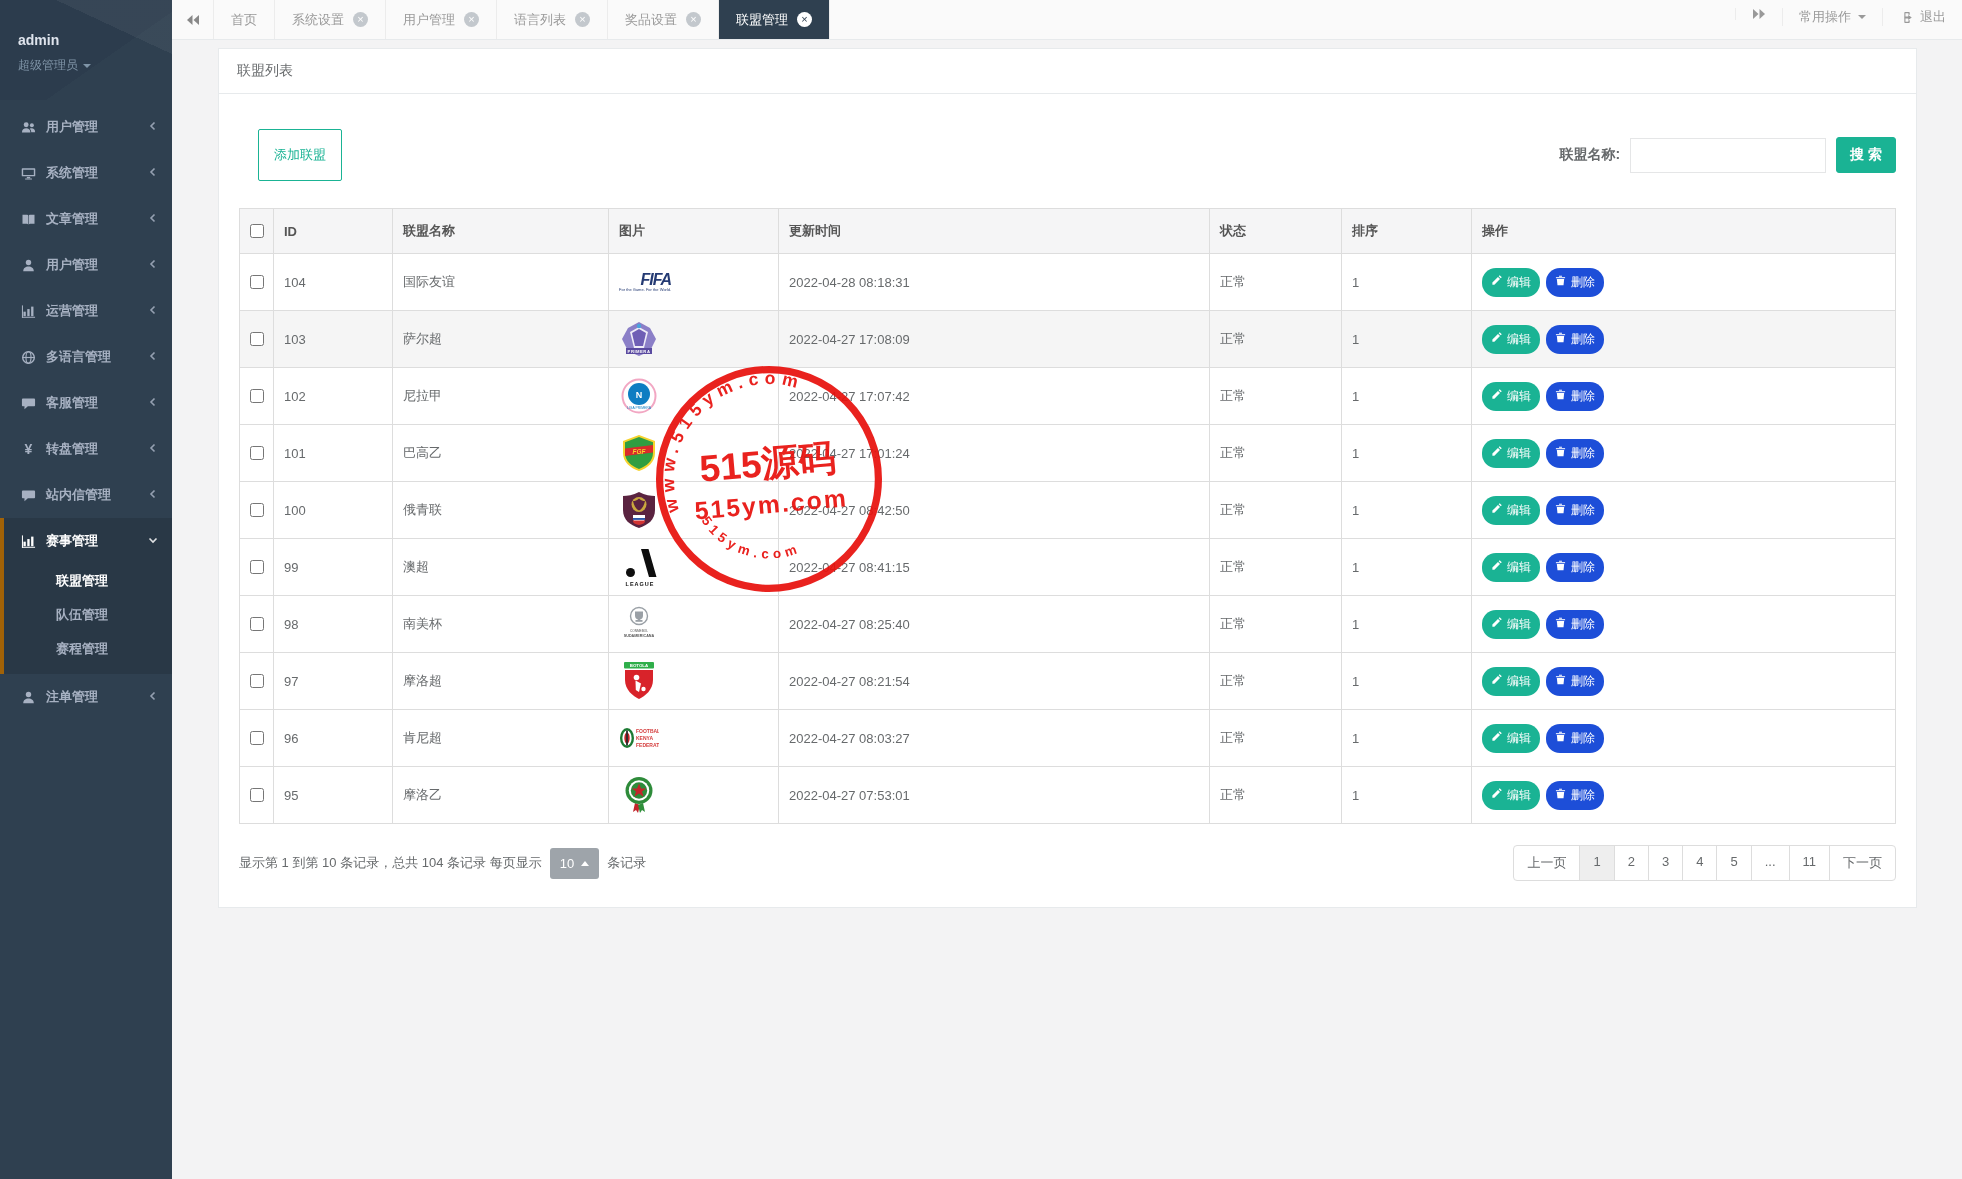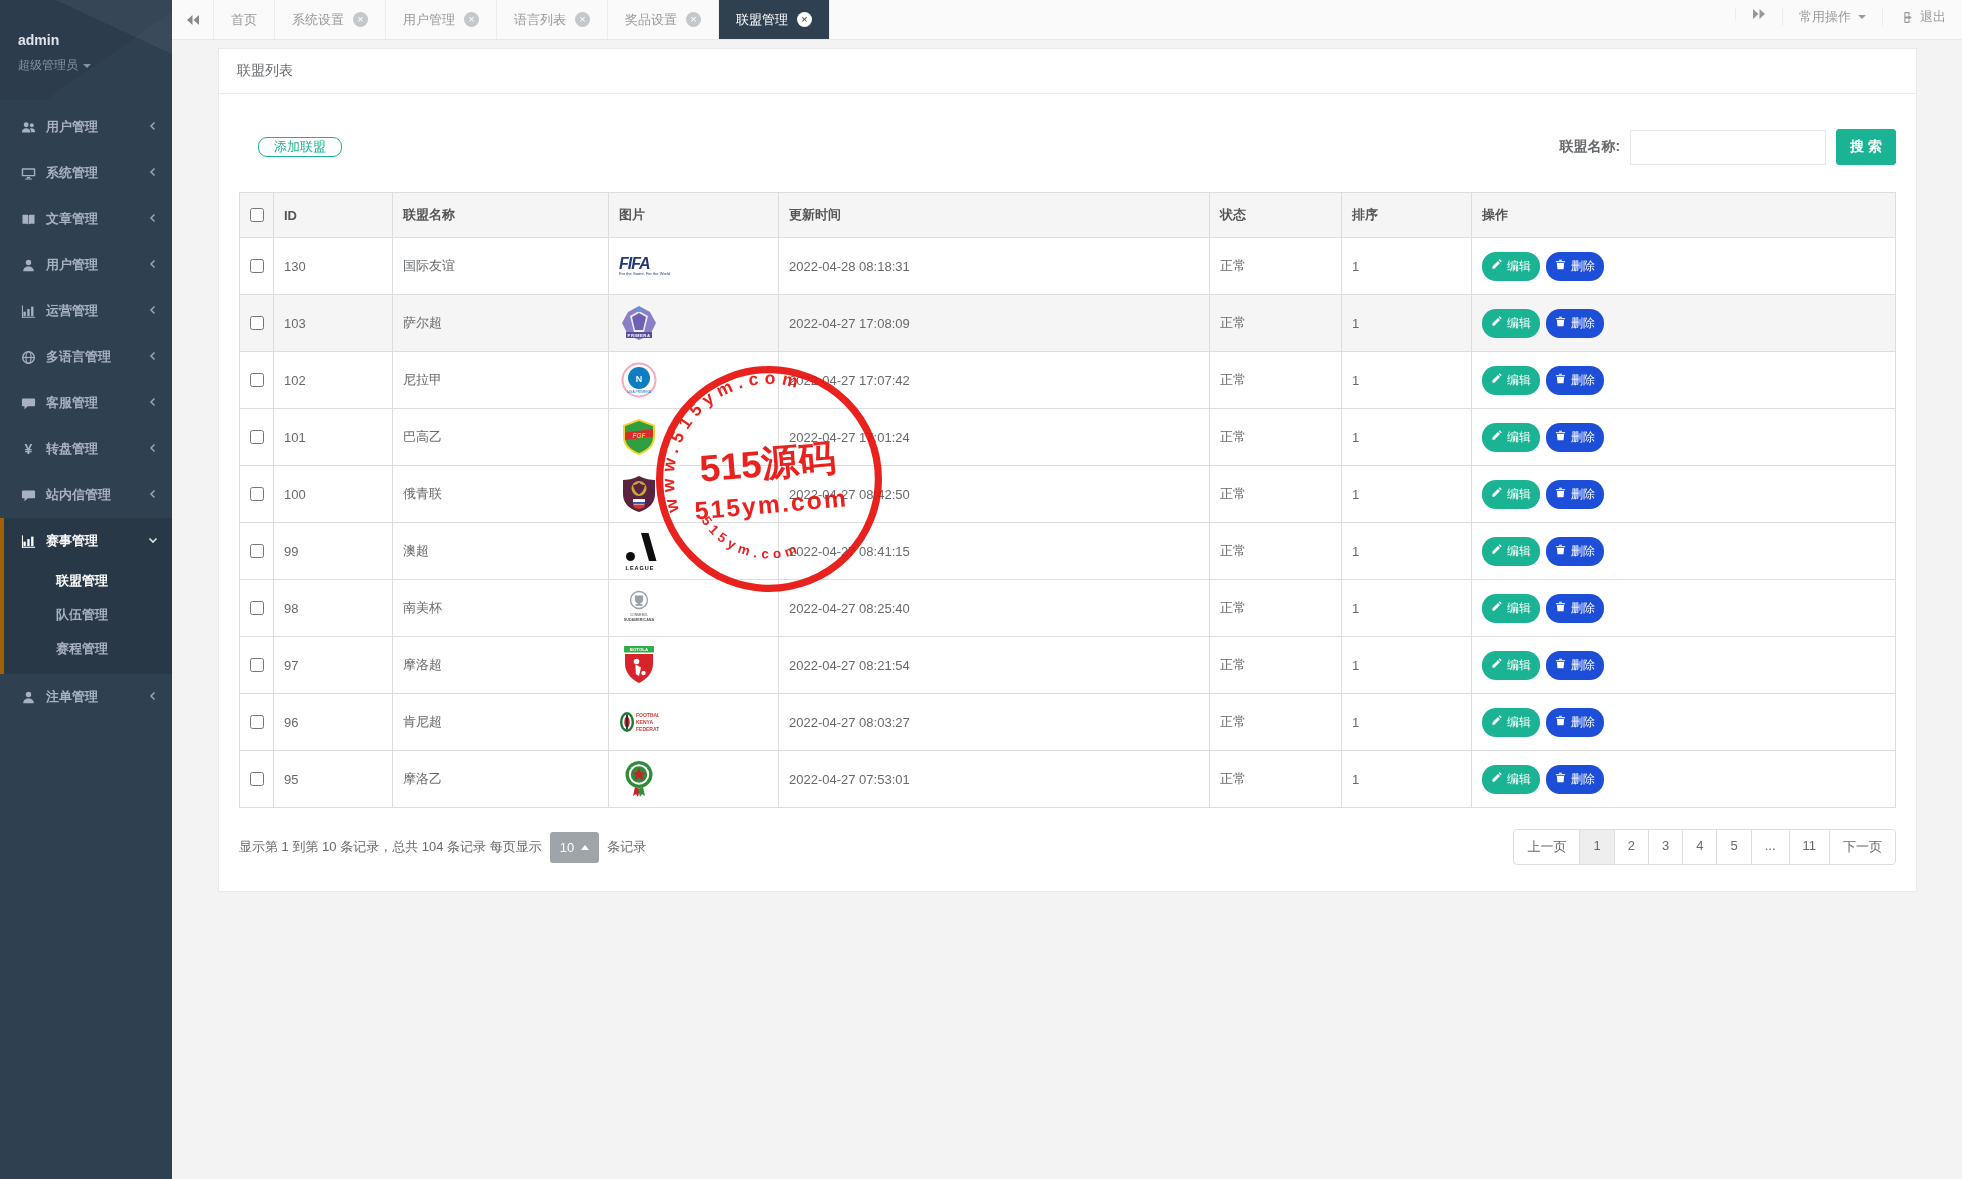--- a/index.html
+++ b/index.html
@@ -44,35 +44,35 @@
   .tab.active .tab-close { background: #fff; color: #2f4050; }
   .tabbar-right { margin-left: auto; display: flex; align-items: flex-start; margin-top: 8px; }
   .topbar-action { display: flex; align-items: center; gap: 7px; padding: 0 16px; font-size: 13px; color: #999; border-left: 1px solid #ececec; cursor: pointer; white-space: nowrap; }
 
   
   .content { position: relative; flex: 1; padding: 8px 45px 0 46px; overflow: hidden; }
   .panel { background: #fff; border: 1px solid #e7eaec; }
   .panel-header { padding: 13px 18px; font-size: 14px; color: #676a6c; border-bottom: 1px solid #e7eaec; }
   .panel-body { padding: 20px 20px 26px; }
   .toolbar { display: flex; align-items: center; margin: 15px 0 27px; }
-  .btn-add { margin-left: 19px; background: #fff; border: 1px solid #1ab394; color: #1ab394; padding: 0 15px; border-radius: 9px; font-size: 13px; cursor: pointer; font-family: inherit; }
+  .btn-add { margin-left: 19px; background: #fff; border: 1px solid #1ab394; color: #1ab394; padding: 16px 15px; border-radius: 2px; font-size: 13px; cursor: pointer; font-family: inherit; }
   .search-group { margin-left: auto; display: flex; align-items: center; }
   .search-label { font-size: 14px; color: #676a6c; font-weight: bold; margin-right: 10px; }
   .search-input { width: 196px; height: 35px; border: 1px solid #e5e6e7; padding: 0 8px; font-size: 13px; outline: none; background: #fff; font-family: inherit; }
   .btn-search { margin-left: 10px; background: #1ab394; border: 1px solid #1ab394; color: #fff; height: 36px; padding: 0 13px; border-radius: 3px; font-size: 14px; font-weight: bold; cursor: pointer; font-family: inherit; }
 
   table.league-table { width: 100%; border-collapse: collapse; font-size: 13px; color: #676a6c; }
   .league-table th, .league-table td { border: 1px solid #ddd; text-align: left; }
   .league-table th { background: #f5f5f6; font-weight: bold; color: #555; padding: 13px 10px; }
   .league-table td { padding: 2px 10px; height: 57px; }
   .col-cb { width: 34px; text-align: center !important; padding: 0 6px !important; }
   .league-table input[type="checkbox"] { width: 14px; height: 14px; cursor: pointer; }
   tr.hl td { background: #f5f5f5; }
   .league-logo { display: inline-flex; align-items: center; justify-content: center; min-width: 40px; height: 44px; }
-  .logo-fifa { display: inline-block; text-align: left; color: #243a73; }
+  .logo-fifa { display: inline-block; text-align: right; color: #243a73; }
   .logo-fifa-word { display: block; font-style: italic; font-weight: bold; font-size: 16px; line-height: 14px; letter-spacing: -1px; }
   .logo-fifa-sub { display: block; font-size: 4px; }
   .cell-actions { white-space: nowrap; }
   .btn-edit, .btn-del { display: inline-flex; align-items: center; gap: 5px; border: none; color: #fff; font-size: 12px; padding: 6px 9px; border-radius: 14px; cursor: pointer; margin-right: 6px; font-family: inherit; }
   .btn-edit { background: #1ab394; }
   .btn-del { background: #1d4ed8; }
 
   .table-footer { display: flex; align-items: center; margin-top: 21px; }
   .summary { font-size: 13px; color: #676a6c; display: flex; align-items: center; }
   .page-size-btn { margin: 0 8px; background: #9ea4aa; color: #fff; border: none; border-radius: 3px; padding: 8px 10px; font-size: 13px; display: inline-flex; align-items: center; gap: 7px; cursor: pointer; font-family: inherit; }
@@ -354,21 +354,21 @@
                   <th>图片</th>
                   <th>更新时间</th>
                   <th>状态</th>
                   <th>排序</th>
                   <th>操作</th>
                 </tr>
             </thead>
             <tbody id="table-body">
                 <tr class="">
                   <td class="col-cb"><input type="checkbox" style=""></td>
-                  <td>130</td>
+                  <td>104</td>
                   <td>国际友谊</td>
                   <td><span class="league-logo">
                       <span class="logo-fifa">
                         <span class="logo-fifa-word">FIFA</span>
                         <span class="logo-fifa-sub">For the Game. For the World.</span>
                       </span>
                     </span></td>
                   <td>2022-04-28 08:18:31</td>
                   <td>正常</td>
                   <td>1</td>

